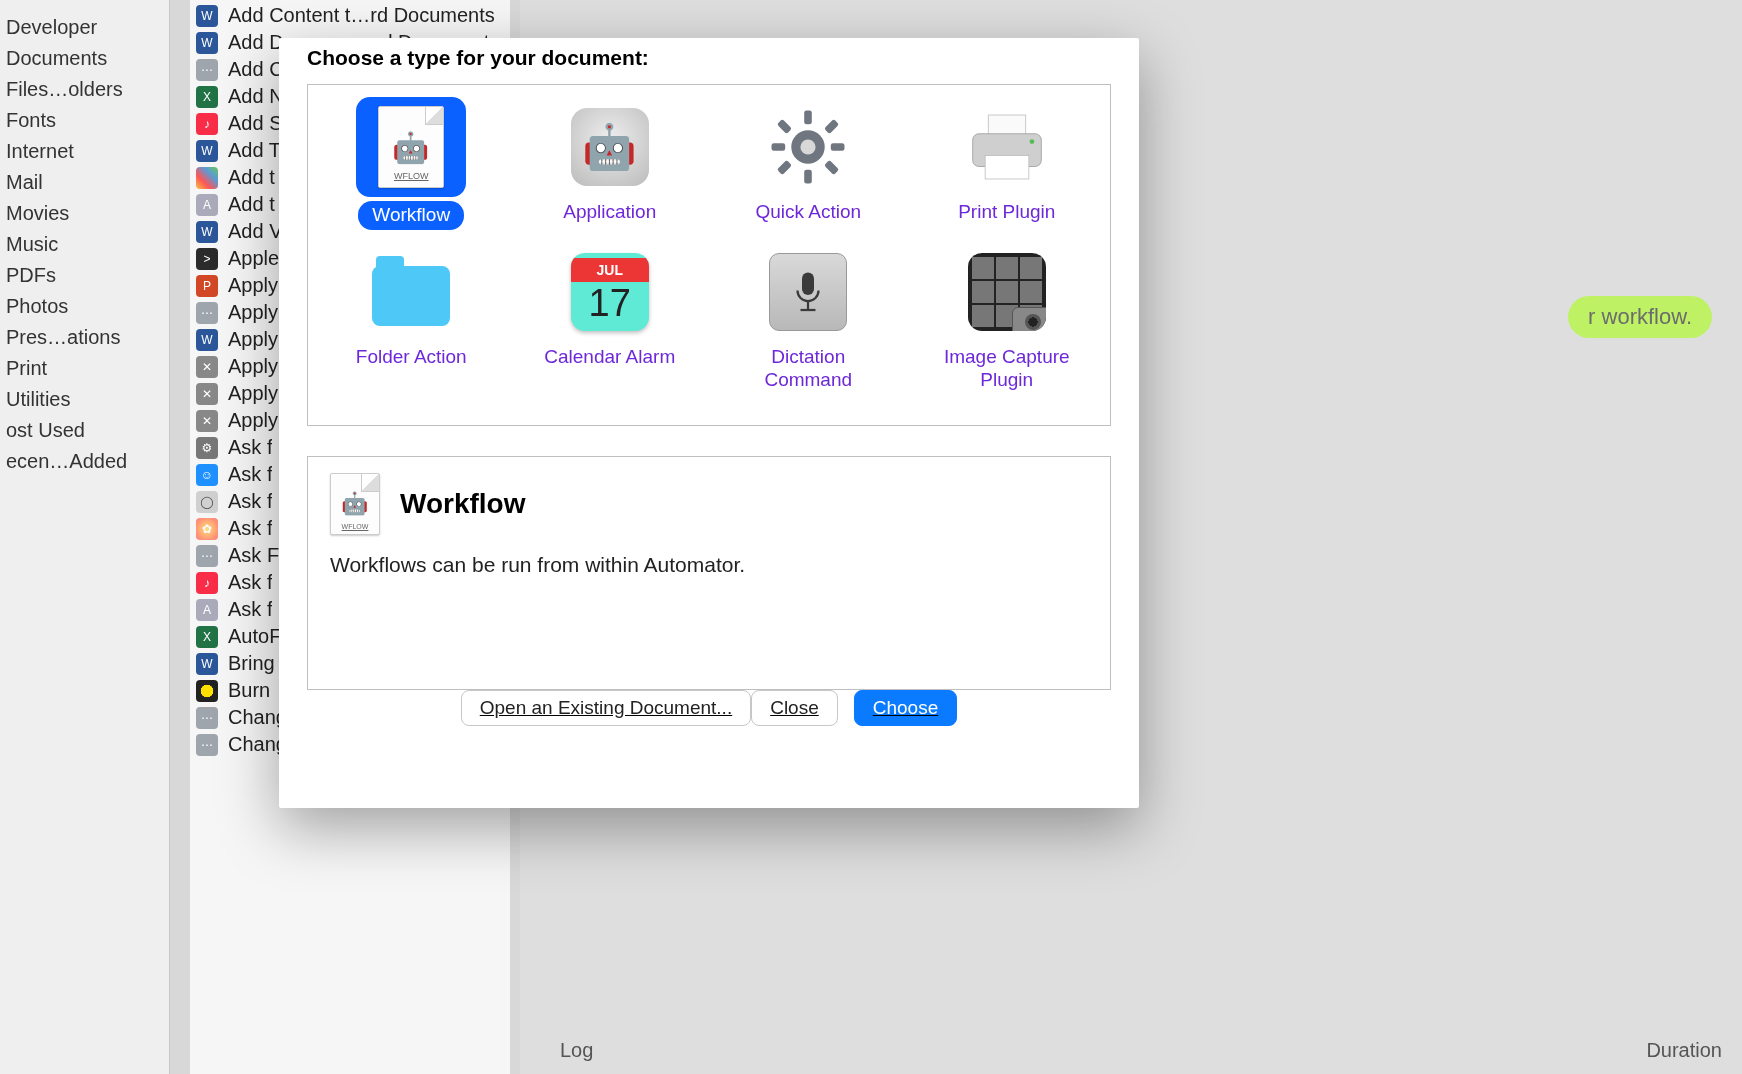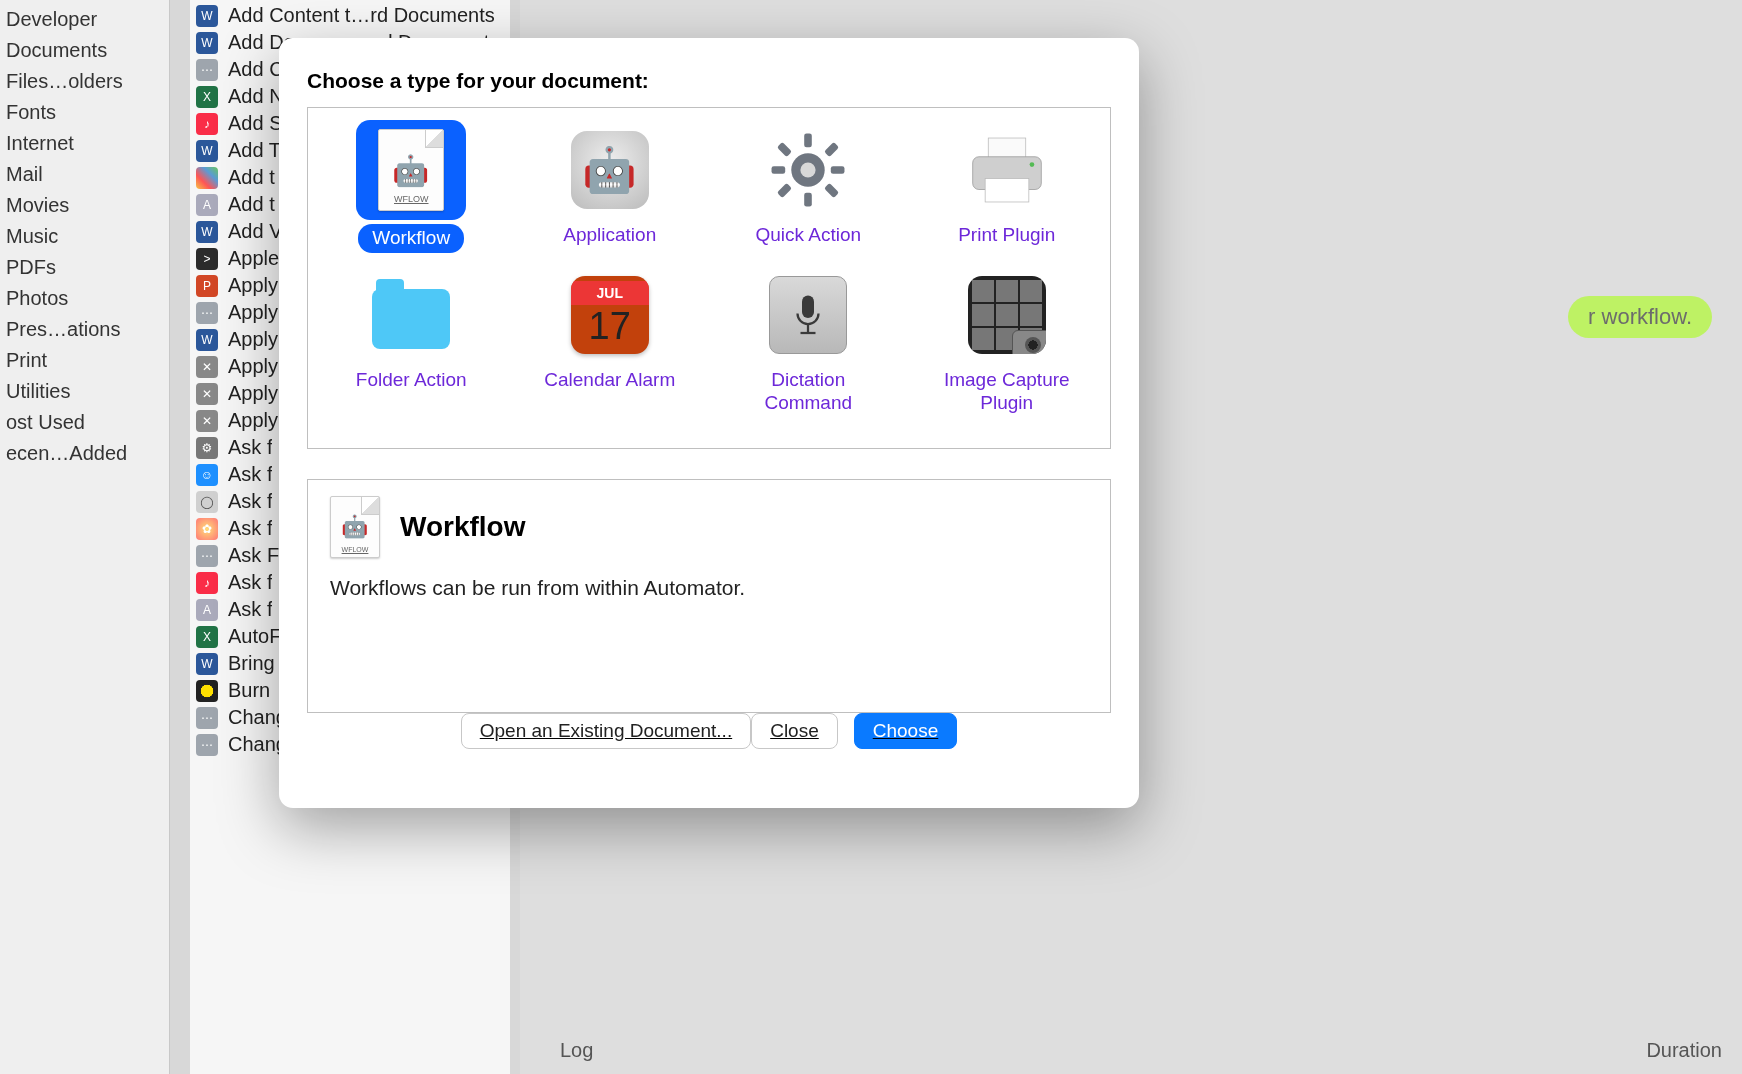--- a/index.html
+++ b/index.html
@@ -13,21 +13,21 @@
   font-size: 17px;
 }
 
 
 .bg-col1 {
   position: absolute;
   left: 0; top: 0;
   width: 170px; height: 100%;
   background: #efefef;
   border-right: 1px solid #c8c8c8;
-  padding-top: 4px;
+  padding-top: 12px;
 }
 .bg-col1 .item {
   padding: 4px 6px;
   font-size: 20px;
   color: #333;
   white-space: nowrap;
   overflow: hidden;
   text-overflow: ellipsis;
 }
 
@@ -105,23 +105,23 @@
   color: #555;
 }
 
 
 .dialog {
   position: absolute;
   left: 279px; top: 38px;
   width: 860px;
   height: 770px;
   background: #fff;
-  border-radius: 14px;
+  border-radius: 2px;
   box-shadow: 0 20px 60px rgba(0,0,0,0.35);
-  padding: 31px 28px;
+  padding: 8px 28px;
 }
 .dialog h2 {
   font-size: 21px;
   font-weight: 700;
   color: #000;
   margin-bottom: 14px;
 }
 .type-grid-box {
   border: 1px solid #bfbfbf;
   height: 342px;
@@ -261,21 +261,21 @@
 }
 .folder-icon::before {
   content:"";
   position:absolute;
   top:-10px; left:4px;
   width: 28px; height: 12px;
   background:#4ec8f7;
   border-radius: 4px 4px 0 0;
 }
 .cal-icon {
-  background:#c2410c;
+  background:#5eead4;
   border-radius: 14px;
   box-shadow: 0 2px 4px rgba(0,0,0,0.25);
   flex-direction: column;
   overflow: hidden;
 }
 .cal-icon .mo { background:#ec3636; color:#fff; font-size:14px; width:100%; text-align:center; padding:4px 0; font-weight:600; }
 .cal-icon .dy { font-size:38px; font-weight:400; color:#222;text-align:center; }
 
 .mic-icon {
   background: linear-gradient(#d9d9d9,#b8b8b8);

